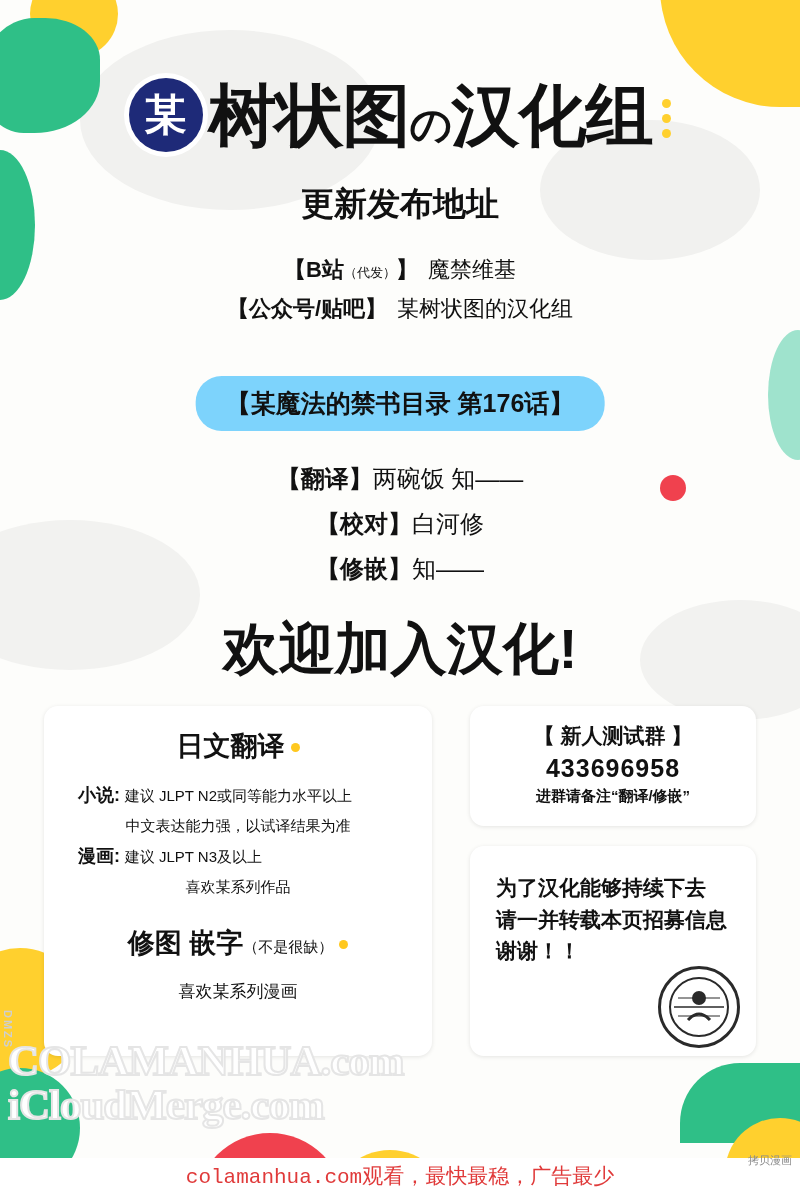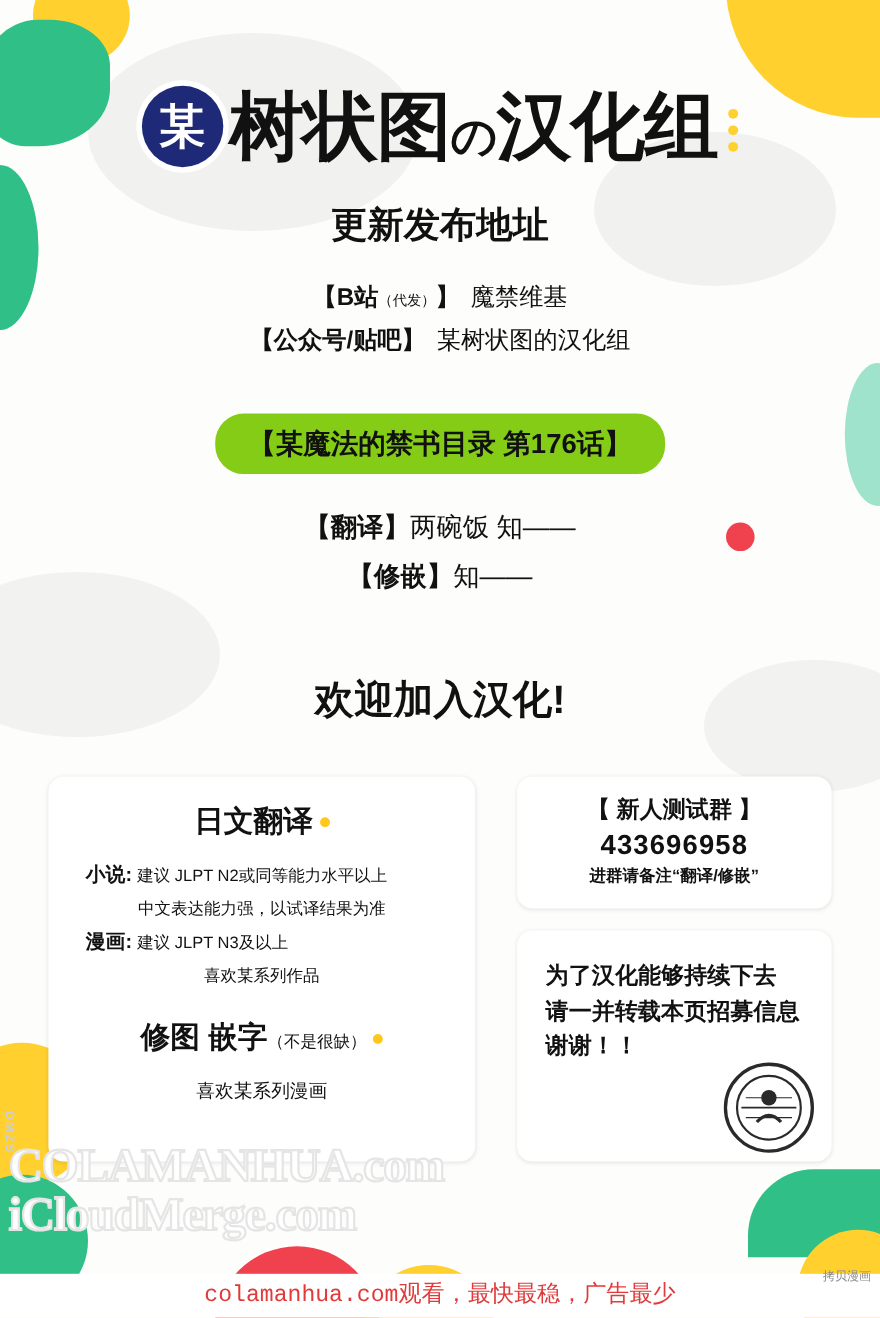--- a/index.html
+++ b/index.html
@@ -70,35 +70,35 @@
   
   .addr{position:absolute;left:0;right:0;top:246px;text-align:center;color:#111;}
   .addr .line{font-size:22px;margin:9px 0;}
   .addr .line b{font-weight:bold;}
   .addr .tiny{font-size:13px;}
   .addr .gap{display:inline-block;width:10px;}
 
   
   .chapter{
     position:absolute;left:50%;transform:translateX(-50%);top:376px;
-    background:#84cc16;border-radius:26px;
+    background:#7dd3fc;border-radius:26px;
     padding:11px 30px;font-size:25px;font-weight:bold;color:#111;
     white-space:nowrap;
   }
 
   
   .credits{position:absolute;left:0;right:0;top:450px;text-align:center;}
   .credits .line{font-size:24px;color:#111;margin:13px 0;}
   .credits .line b{font-weight:bold;}
 
   
   .welcome{position:absolute;left:0;right:0;top:612px;text-align:center;}
   .welcome .hl{
     display:inline-block;position:relative;
-    font-size:36px;font-weight:bold;color:#111;padding:0 10px;
+    font-size:56px;font-weight:bold;color:#111;padding:0 10px;
   }
   .welcome .hl::after{
     content:"";position:absolute;left:-10px;right:-10px;bottom:-2px;height:13px;
     background:#2fbf87;z-index:-1;
   }
   .welcome .hl span{position:relative;z-index:2;}
 
   
   .card{
     position:absolute;background:#fff;border-radius:14px;
@@ -201,20 +201,21 @@
     </div>
     <div class="line">
       <b>【公众号/贴吧】</b><span class="gap"></span><span>某树状图的汉化组</span>
     </div>
   </div>
 
   <div class="chapter">【某魔法的禁书目录 第176话】</div>
 
   <div class="credits">
     <div class="line"><b>【翻译】</b><span class="gap"></span><span>两碗饭 知——</span></div>
+    <div class="line"><b>【校对】</b><span class="gap"></span><span>白河修</span></div>
     <div class="line"><b>【修嵌】</b><span class="gap"></span><span>知——</span></div>
   </div>
 
   <div class="welcome">
     <div class="hl"><span>欢迎加入汉化!</span></div>
   </div>
 
   <div class="card card-left">
     <div class="ct">
       <h3 class="dot-after">日文翻译</h3>

